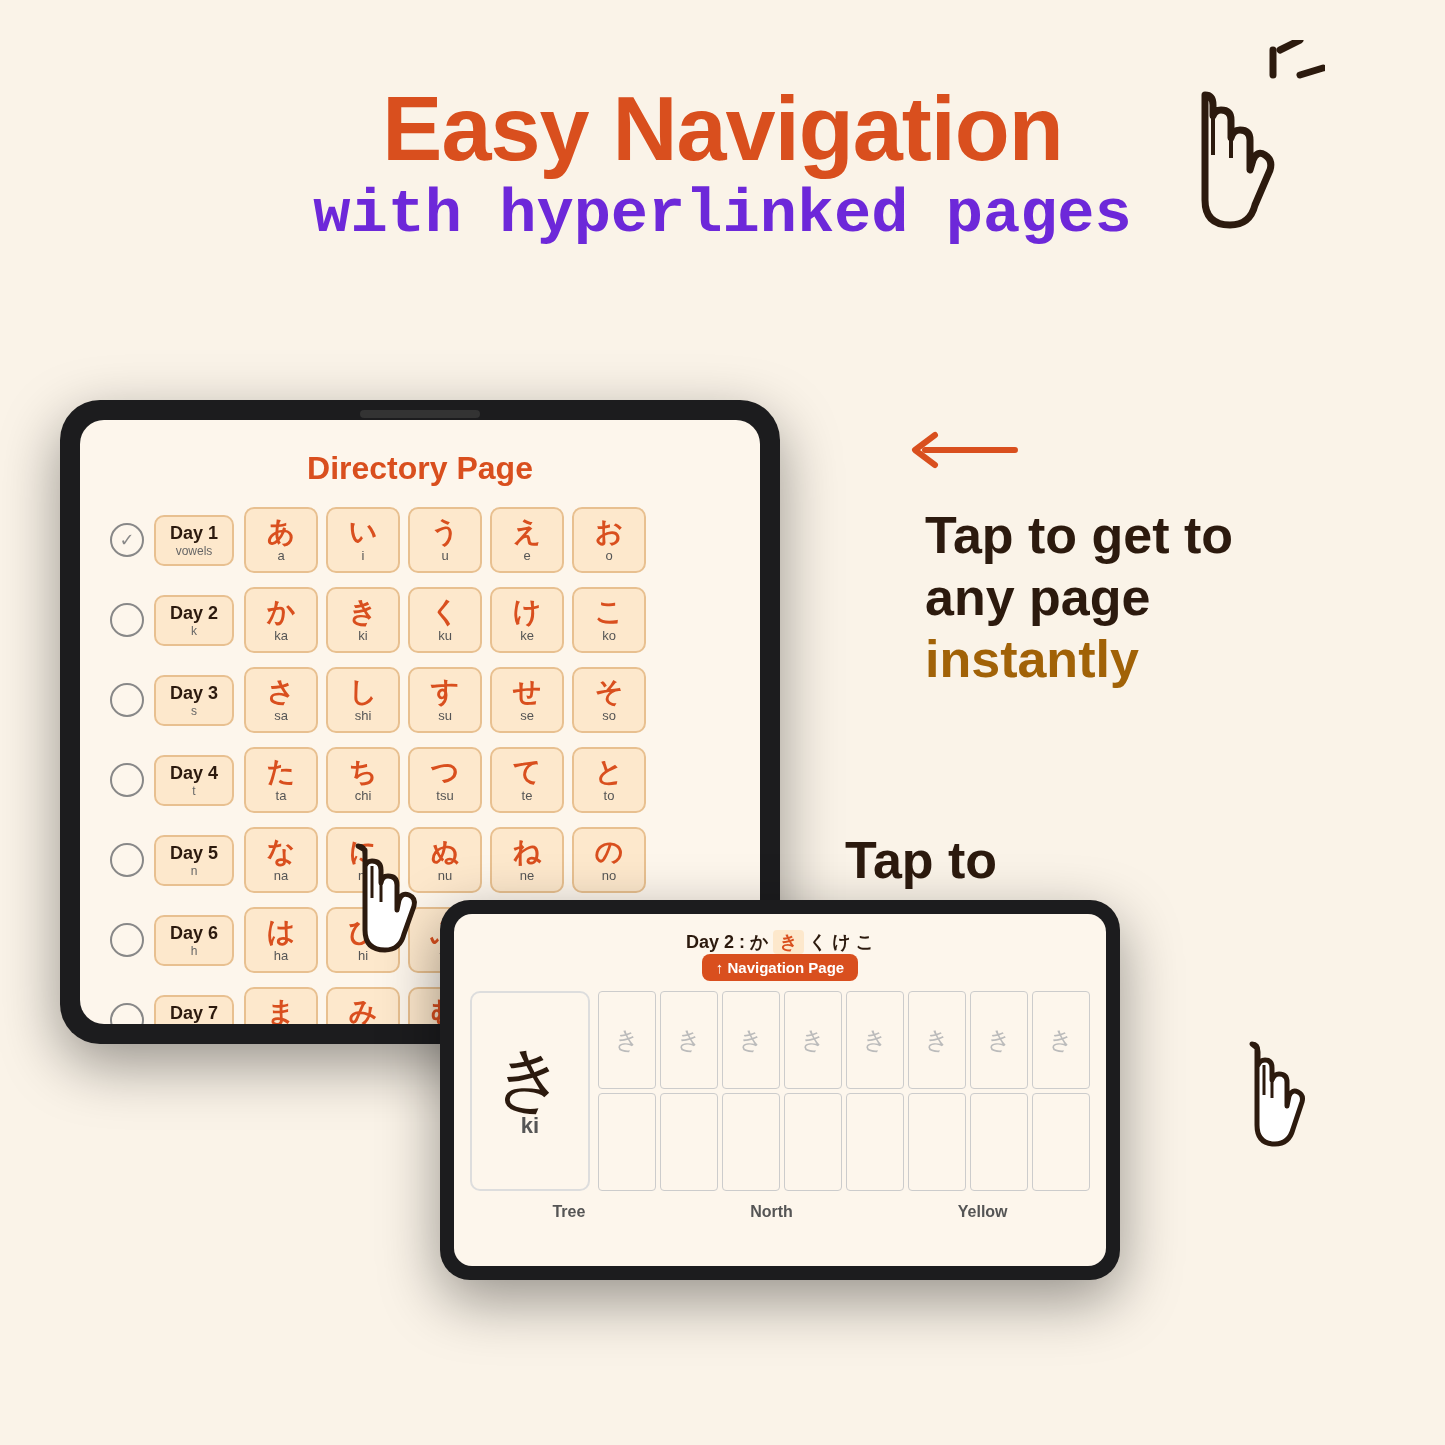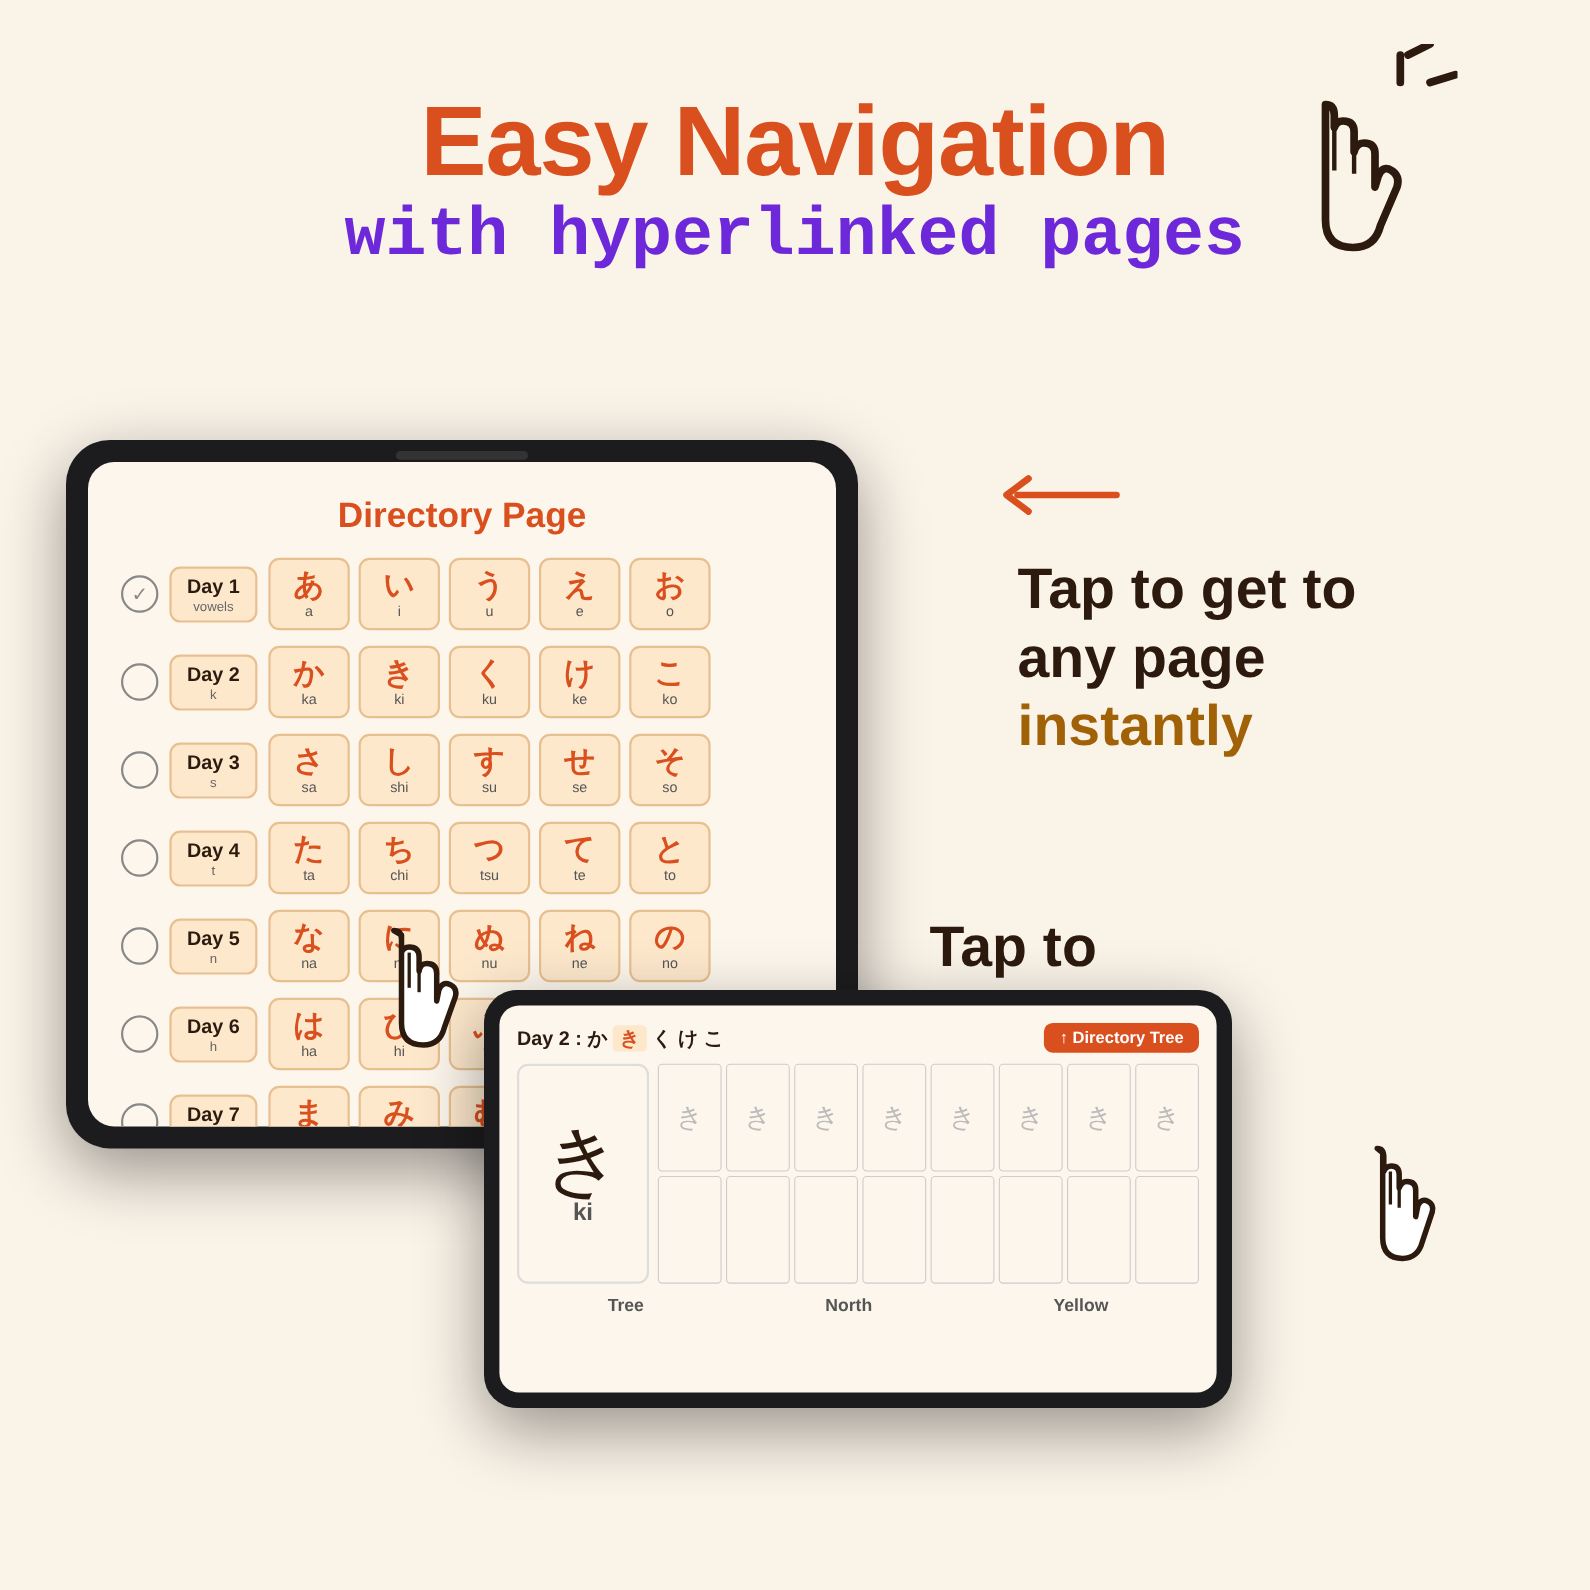--- a/index.html
+++ b/index.html
@@ -215,20 +215,21 @@
       height: 100%;
       overflow: hidden;
       padding: 16px;
       position: relative;
     }
     .sec-header {
       display: flex;
       justify-content: space-between;
       align-items: center;
       margin-bottom: 10px;
+      flex-direction: column;
     }
     .dir-btn {
       background: #d94f1e;
       color: white;
       border-radius: 8px;
       padding: 5px 14px;
       font-size: 15px;
       font-weight: 700;
       display: flex;
       align-items: center;
@@ -593,21 +594,21 @@
     </div>
   </div>
 
   <div class="tablet-secondary">
     <div class="tablet-secondary-screen">
       <div class="sec-header">
         <div style="font-size:18px; font-weight:700; color:#2c1a0e;">
           Day 2 : か <span style="color:#d94f1e; background:#fde8cc; border-radius:4px; padding:2px 6px;">き</span> く け こ
         </div>
         <div class="dir-btn">
-          <span>↑ Directory Tree</span>
+          <span>↑ Navigation Page</span>
         </div>
       </div>
 
       <div class="practice-grid">
         <div class="big-kana-box">
           <div class="big-kana-char">き</div>
           <div class="big-kana-roman">ki</div>
         </div>
         <div class="practice-cells">
           <div class="practice-cell filled">

